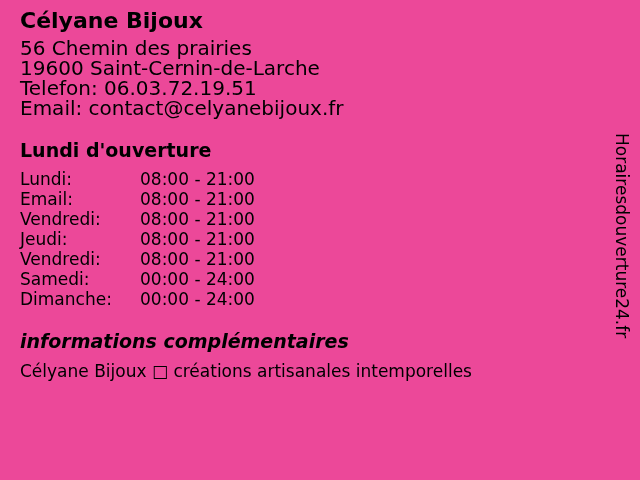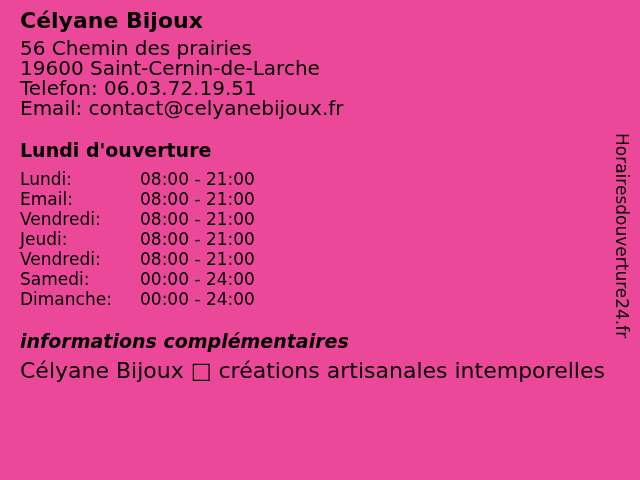--- a/index.html
+++ b/index.html
@@ -46,21 +46,21 @@
     font-size: 17px;
     line-height: 20px;
   }
   .hours-day {
     width: 120px;
     flex: 0 0 120px;
   }
   .hours-time { white-space: nowrap; }
   .extra-heading { margin-top: 21px; margin-bottom: 8px; font-style: italic; }
   .extra-text {
-    font-size: 22px;
+    font-size: 17px;
     line-height: 20px;
     white-space: nowrap;
   }
   .watermark {
     position: absolute;
     top: 133px;
     right: 10px;
     writing-mode: vertical-rl;
     text-orientation: mixed;
     font-size: 17px;

